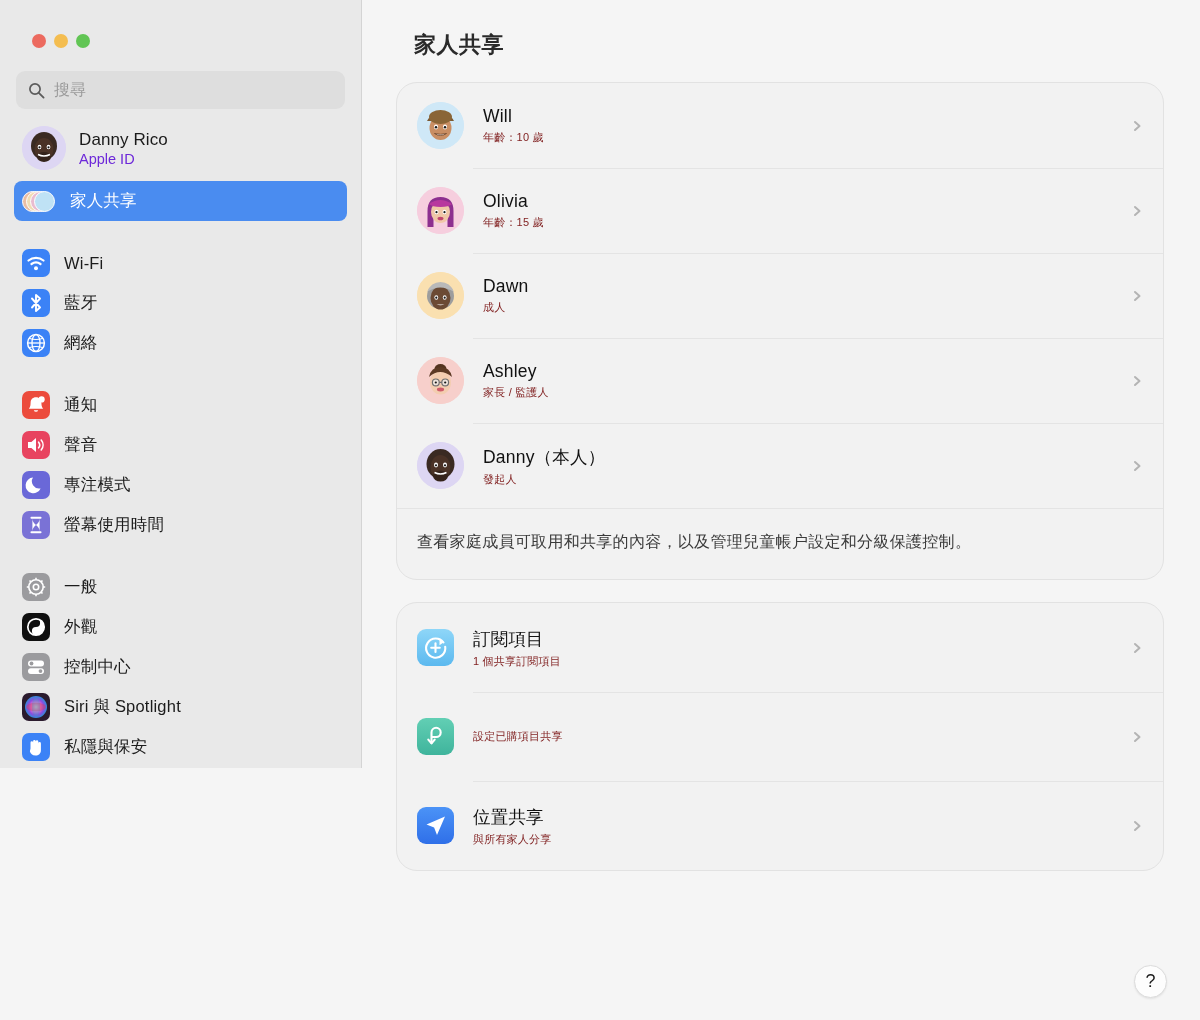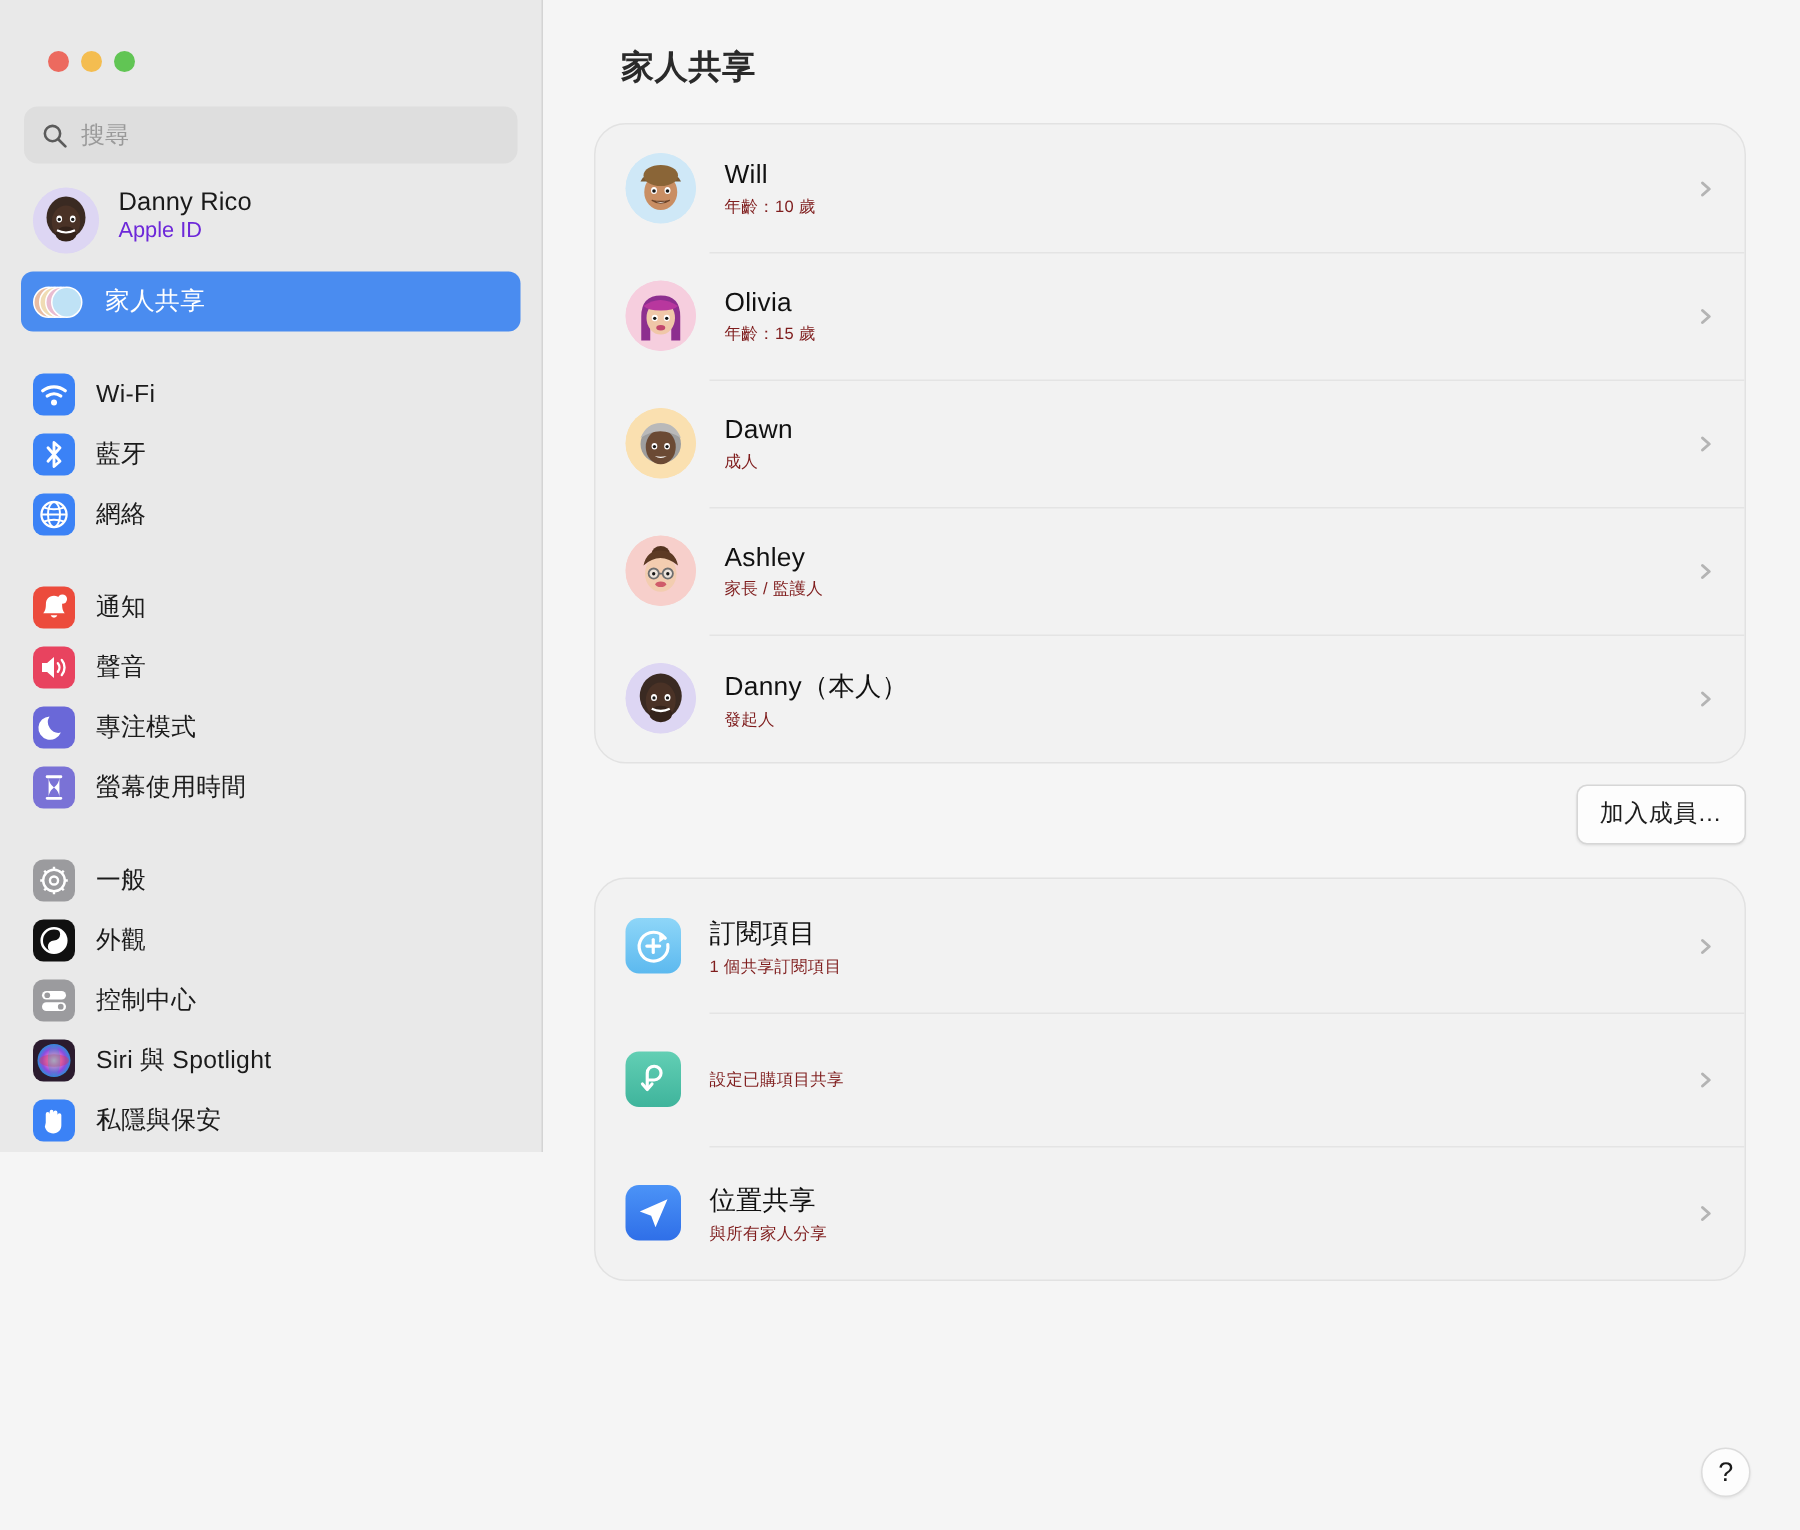--- a/index.html
+++ b/index.html
@@ -24,21 +24,21 @@
 
   .search-wrap { padding:23px 16px 0 16px; }
   .search-box {
     height:38px; background:#dedede; border-radius:9px;
     display:flex; align-items:center; padding:0 12px; gap:9px;
   }
   .search-ico { width:17px; height:17px; flex:0 0 17px; }
   .search-text { font-size:16px; color:#9a9a9a; }
 
   .account {
-    display:flex; align-items:flex-start; gap:13px;
+    display:flex; align-items:center; gap:13px;
     padding:16px 16px 0 22px; height:62px;
   }
   .account-av {
     width:44px; height:44px; border-radius:50%;
     background:#ddd6f3; flex:0 0 44px; position:relative; overflow:hidden;
   }
   .account-txt { display:flex; flex-direction:column; gap:1px; }
   .account-name { font-size:17px; color:#1a1a1a; letter-spacing:.1px; }
   .account-sub { font-size:14.5px; color:#6d28d9; }
 
@@ -464,25 +464,23 @@
           <span class="row-title">Danny（本人）</span>
           <span class="row-sub">發起人</span>
         </div>
         <span class="chev">
           <svg viewBox="0 0 12 12" width="12" height="12">
               <path d="M4 2l4.5 4L4 10" fill="none" stroke="#b4b4b4" stroke-width="2" stroke-linecap="round" stroke-linejoin="round"></path>
             </svg>
         </span>
       </div>
 
+      <div class="desc">查看家庭成員可取用和共享的內容，以及管理兒童帳户設定和分級保護控制。</div>
     </div>
 
-    <div class="btn-row">
-      <button class="btn">加入成員…</button>
-    </div>
 
     <div class="card card2">
 
       <div class="row row2">
         <span class="app-ico" style="background:linear-gradient(180deg,#8ed6f8,#5cb9ef)">
           <svg viewBox="0 0 37 37" width="37" height="37">
             <path d="M26.5 13.5a9.6 9.6 0 1 0 1.7 4.2" fill="none" stroke="#fff" stroke-width="2.1" stroke-linecap="round"></path>
             <path d="M22.5 9.6l4.6 3.4-4.6 3.3z" fill="#fff"></path>
             <line x1="18.5" y1="14.4" x2="18.5" y2="23" stroke="#fff" stroke-width="2.1" stroke-linecap="round"></line>
             <line x1="14.2" y1="18.7" x2="22.8" y2="18.7" stroke="#fff" stroke-width="2.1" stroke-linecap="round"></line>

